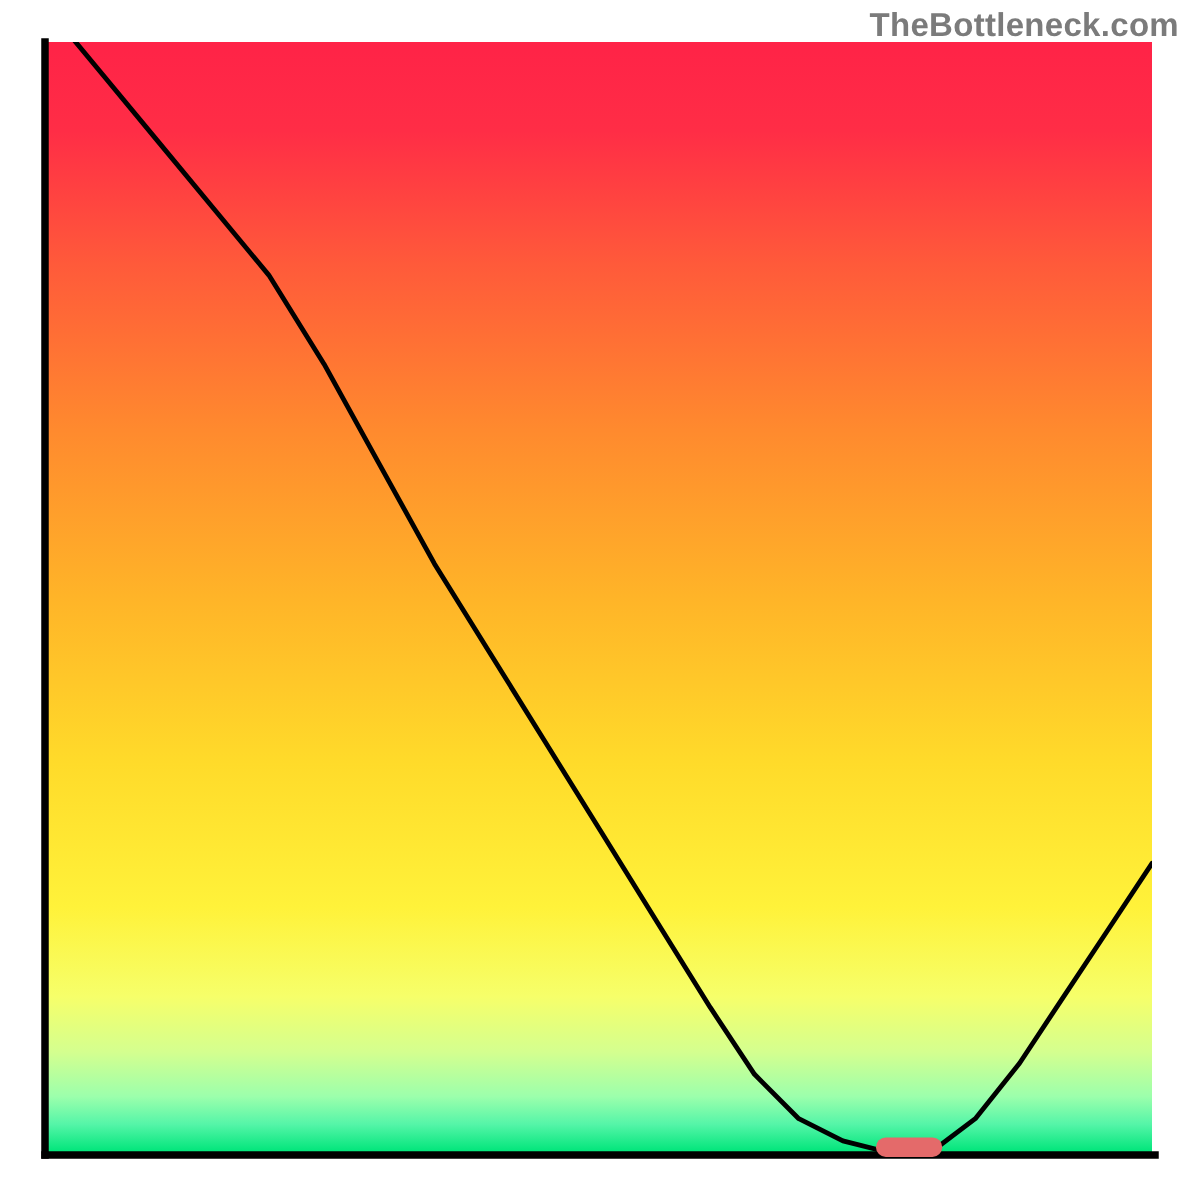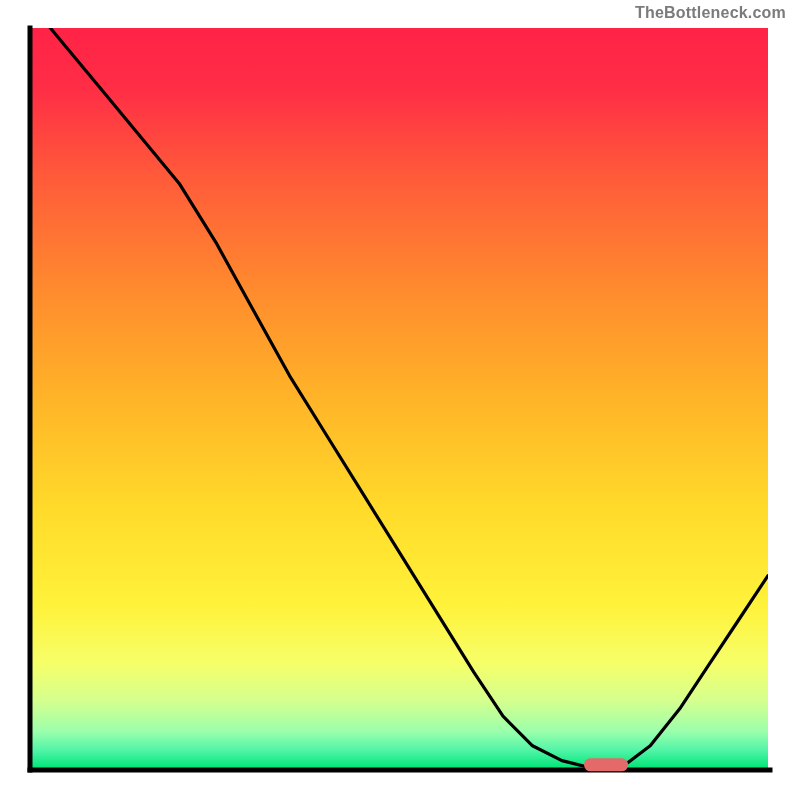--- a/index.html
+++ b/index.html
@@ -13,21 +13,21 @@
   }
   #container {
     position: relative;
     width: 800px;
     height: 800px;
   }
   #watermark {
     position: absolute;
     top: 4px;
     right: 14px;
-    font-size: 16px;
+    font-size: 22px;
     font-weight: bold;
     color: #7b7b7b;
     letter-spacing: 0.2px;
     user-select: none;
   }
   svg {
     display: block;
   }
 </style>
 </head>

